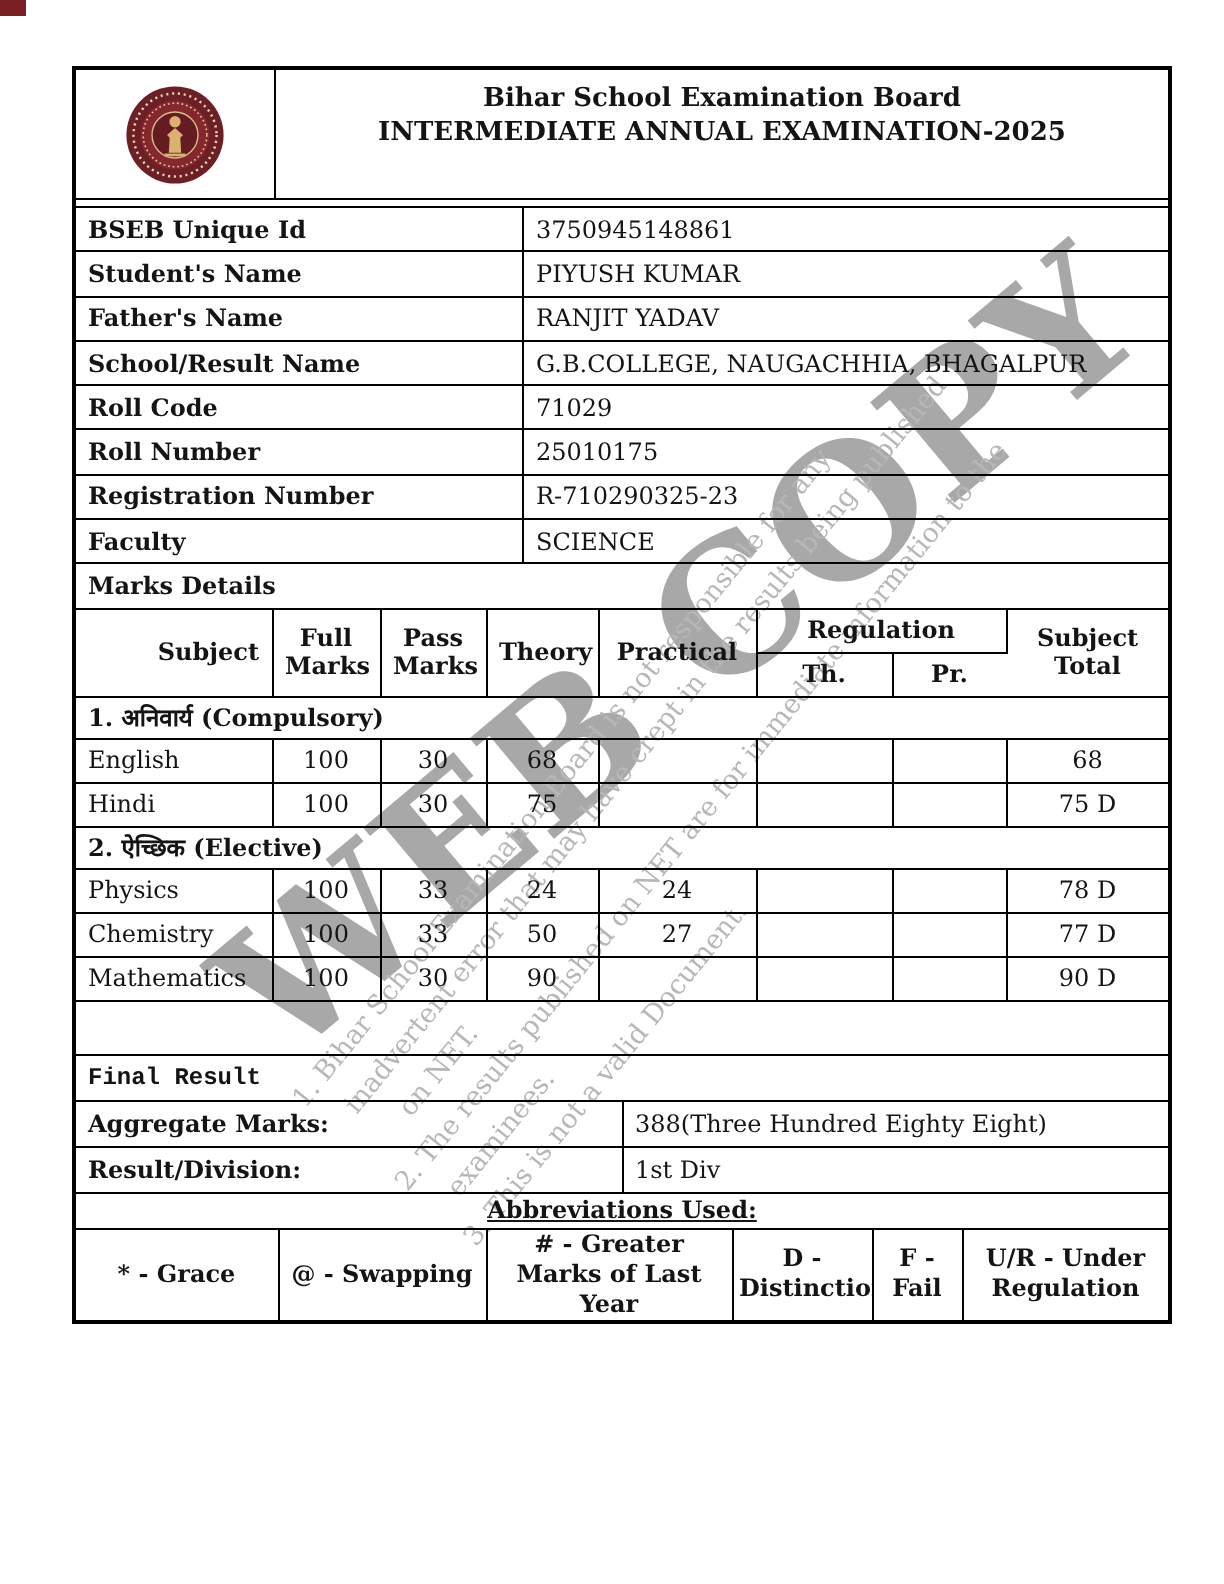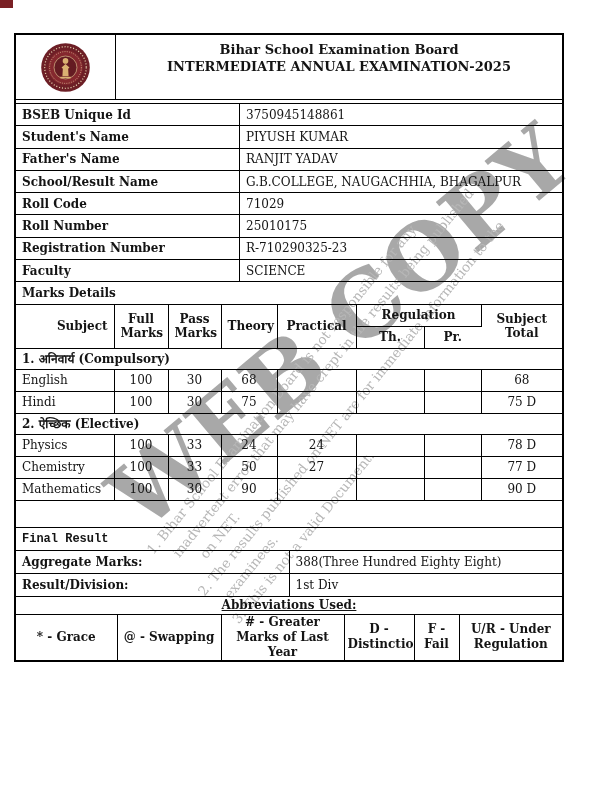--- a/index.html
+++ b/index.html
@@ -15,21 +15,21 @@
            font-size:90px;font-weight:bold;letter-spacing:1px;white-space:nowrap;
            color:#9a9a9a;opacity:.85;}
   .wm-disc{position:absolute;left:105px;top:338px;width:470px;z-index:1;
            transform:rotate(-51deg);transform-origin:center center;
            font-size:13.5px;line-height:22px;color:#b7b7b7;}
   .wm-disc div{white-space:nowrap;}
   .wm-disc .ind1{padding-left:14px;}
   .wm-disc .ind2{padding-left:30px;}
 
   
-  .doc{position:absolute;left:14px;top:33px;width:546px;border:2px solid #000;z-index:2;}
+  .doc{position:absolute;left:36px;top:33px;width:546px;border:2px solid #000;z-index:2;}
 
   .header{display:flex;height:64px;border-bottom:1px solid #000;}
   .logo-cell{width:99px;border-right:1px solid #000;display:flex;align-items:center;justify-content:center;}
   .title-cell{flex:1;text-align:center;padding-top:7px;font-weight:bold;font-size:13px;line-height:16.5px;}
   .sep{height:3px;border-bottom:1px solid #000;}
 
   table{border-collapse:collapse;width:100%;table-layout:fixed;}
   td,th{padding:0 6px;font-size:12px;vertical-align:middle;overflow:hidden;}
 
   .info-table td{height:21.3px;border-bottom:1px solid #000;}

